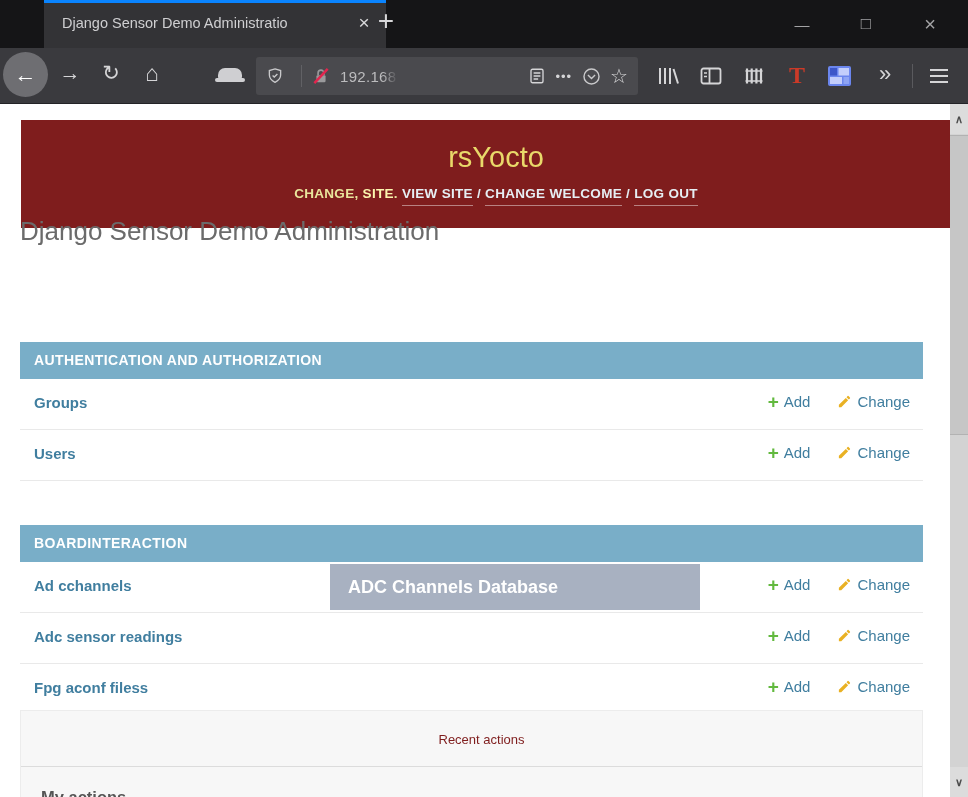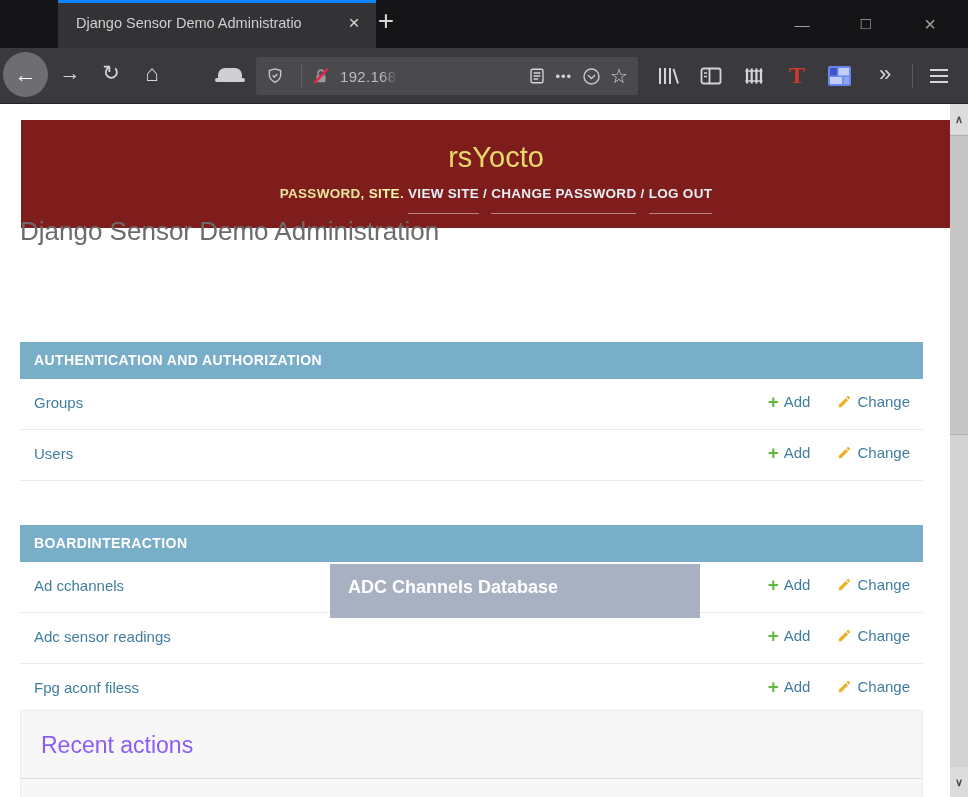--- a/index.html
+++ b/index.html
@@ -1,21 +1,21 @@
 <!DOCTYPE html>
 <html><head>
 <meta charset="utf-8">
 <style>
   html,body{margin:0;padding:0;background:#666;}
   #screen{position:relative;width:968px;height:797px;background:#fff;overflow:hidden;
           font-family:"Liberation Sans",sans-serif;-webkit-font-smoothing:antialiased;}
 
   
   .tabbar{position:absolute;left:0;top:0;width:968px;height:48px;background:#151517;}
-  .tab{position:absolute;left:44px;top:0;width:318px;height:48px;background:#333336;margin-left:14px;}
+  .tab{position:absolute;left:44px;top:0;width:342px;height:48px;background:#333336;}
   .tab-stripe{position:absolute;left:0;top:0;width:100%;height:3px;background:#0a84ff;}
   .tab-title{position:absolute;left:18px;top:15px;width:258px;color:#cfcfd1;font-size:14.5px;
              white-space:nowrap;overflow:hidden;}
   .tab-fade{position:absolute;right:36px;top:3px;width:38px;height:45px;
             background:linear-gradient(90deg,rgba(51,51,54,0),#333336 85%);}
   .tab-close{position:absolute;right:10px;top:11px;color:#d8d8da;font-size:19px;line-height:24px;width:24px;text-align:center;}
   .newtab{position:absolute;left:368px;top:5px;color:#d8d8da;font-size:28px;font-weight:300;width:36px;text-align:center;}
   .winctl{position:absolute;right:6px;top:0;height:48px;display:flex;align-items:center;color:#a3a3a5;}
   .wbtn{width:64px;text-align:center;font-size:15px;}
   .wbtn.max{font-size:17px;}
@@ -45,38 +45,38 @@
   .tsep{position:absolute;left:912px;top:16px;width:1px;height:24px;background:#5a5a5e;}
   .ovf{color:#d5d5d7;font-size:22px;line-height:24px;}
   .textT{font-family:"Liberation Serif",serif;font-weight:700;font-size:24px;color:#cb3a28;line-height:24px;}
 
   
   .content{position:absolute;left:0;top:104px;width:950px;height:693px;background:#fff;overflow:hidden;}
   .siteheader{position:absolute;left:0;top:16px;width:100%;height:108px;background:#7f1d1d;text-align:center;margin-left:21px;}
   .brand{padding-top:21px;font-size:29px;color:#e9d96a;}
   .usertools{margin-top:12px;font-size:13.5px;font-weight:700;letter-spacing:.3px;color:#e3ecf2;}
   .ut-welcome{color:#e9e59c;} .ut-user{color:#fbf5ae;}
-  .ut-link{color:#e6eef3;border-bottom:1.5px solid rgba(255,255,255,.45);padding-bottom:12px;}
+  .ut-link{color:#e6eef3;border-bottom:1.5px solid rgba(255,255,255,.45);padding-bottom:4px;}
 
   .pagetitle{position:absolute;left:20px;top:112px;font-size:26px;color:#6b6b6b;}
 
   .module{position:absolute;left:20px;width:903px;margin-top:44px;}
   .caption{height:37px;background:#79aec8;color:#fff;font-size:14px;font-weight:700;
            letter-spacing:.4px;line-height:37px;padding-left:14px;box-sizing:border-box;}
   .mrow{position:relative;height:50px;border-bottom:1px solid #e9e9e9;}
-  .rname{position:absolute;left:14px;top:15px;font-size:15px;font-weight:400;color:#407e9f;}
+  .rname{position:absolute;left:14px;top:15px;font-size:15px;font-weight:700;color:#407e9f;}
   .ractions{position:absolute;right:13px;top:14px;display:flex;gap:27px;font-size:15px;align-items:center;}
   .act{display:flex;align-items:center;gap:5px;color:#407e9f;}
   .plus{color:#62b93e;font-weight:700;font-size:19px;line-height:16px;}
-  .overlay{position:absolute;left:310px;top:2px;width:370px;height:54px;background:#a8b1c1;
+  .overlay{position:absolute;left:310px;top:2px;width:370px;height:46px;background:#a8b1c1;
            color:#fff;font-weight:700;font-size:18px;line-height:46px;padding-left:18px;box-sizing:border-box;}
 
   .recent{position:absolute;left:20px;top:606px;width:903px;height:220px;background:#f7f7f7;
           border:1px solid #ececec;box-sizing:border-box;}
-  .recent-title{padding:21px 0 0 20px;font-size:23px;color:#8b5cf6;}
+  .recent-title{padding:21px 0 0 20px;font-size:13px;color:#7f1d1d;text-align:center;}
   .recent-div{margin-top:19px;border-top:1px solid #dcdcdc;}
   .recent-sub{margin:21px 0 0 20px;font-size:16.5px;font-weight:700;color:#555;}
 
   
   .scrollbar{position:absolute;right:0;top:104px;width:18px;height:693px;background:#d3d3d3;}
   .sb-btn{position:absolute;left:0;width:18px;height:30px;background:#dcdcdc;color:#4d4d4d;
           font-size:11px;font-weight:700;text-align:center;line-height:30px;}
   .sb-up{top:0;} .sb-down{bottom:0;}
   .sb-thumb{position:absolute;left:0;top:31px;width:18px;height:300px;background:#c6c6c6;
             border-top:1px solid #b2b2b2;border-bottom:1px solid #b2b2b2;box-sizing:border-box;}
@@ -178,25 +178,25 @@
           <path d="M1 2h18M1 8h18M1 14h18" stroke="#d5d5d7" stroke-width="2"></path>
         </svg>
     </div>
   </div>
 
   <div class="content">
 
     <div class="siteheader">
       <div class="brand">rsYocto</div>
       <div class="usertools">
-        <span class="ut-welcome">PASSWORD,</span>
+        <span class="ut-welcome">CHANGE,</span>
         <span class="ut-user">SITE</span><span class="ut-welcome">.</span>
         <span class="ut-link">VIEW SITE</span>
         <span>/</span>
-        <span class="ut-link">CHANGE PASSWORD</span>
+        <span class="ut-link">CHANGE WELCOME</span>
         <span>/</span>
         <span class="ut-link">LOG OUT</span>
       </div>
     </div>
 
     <div class="pagetitle">Django Sensor Demo Administration</div>
 
     <div class="module" style="top:194px;">
       <div class="caption">AUTHENTICATION AND AUTHORIZATION</div>
 

